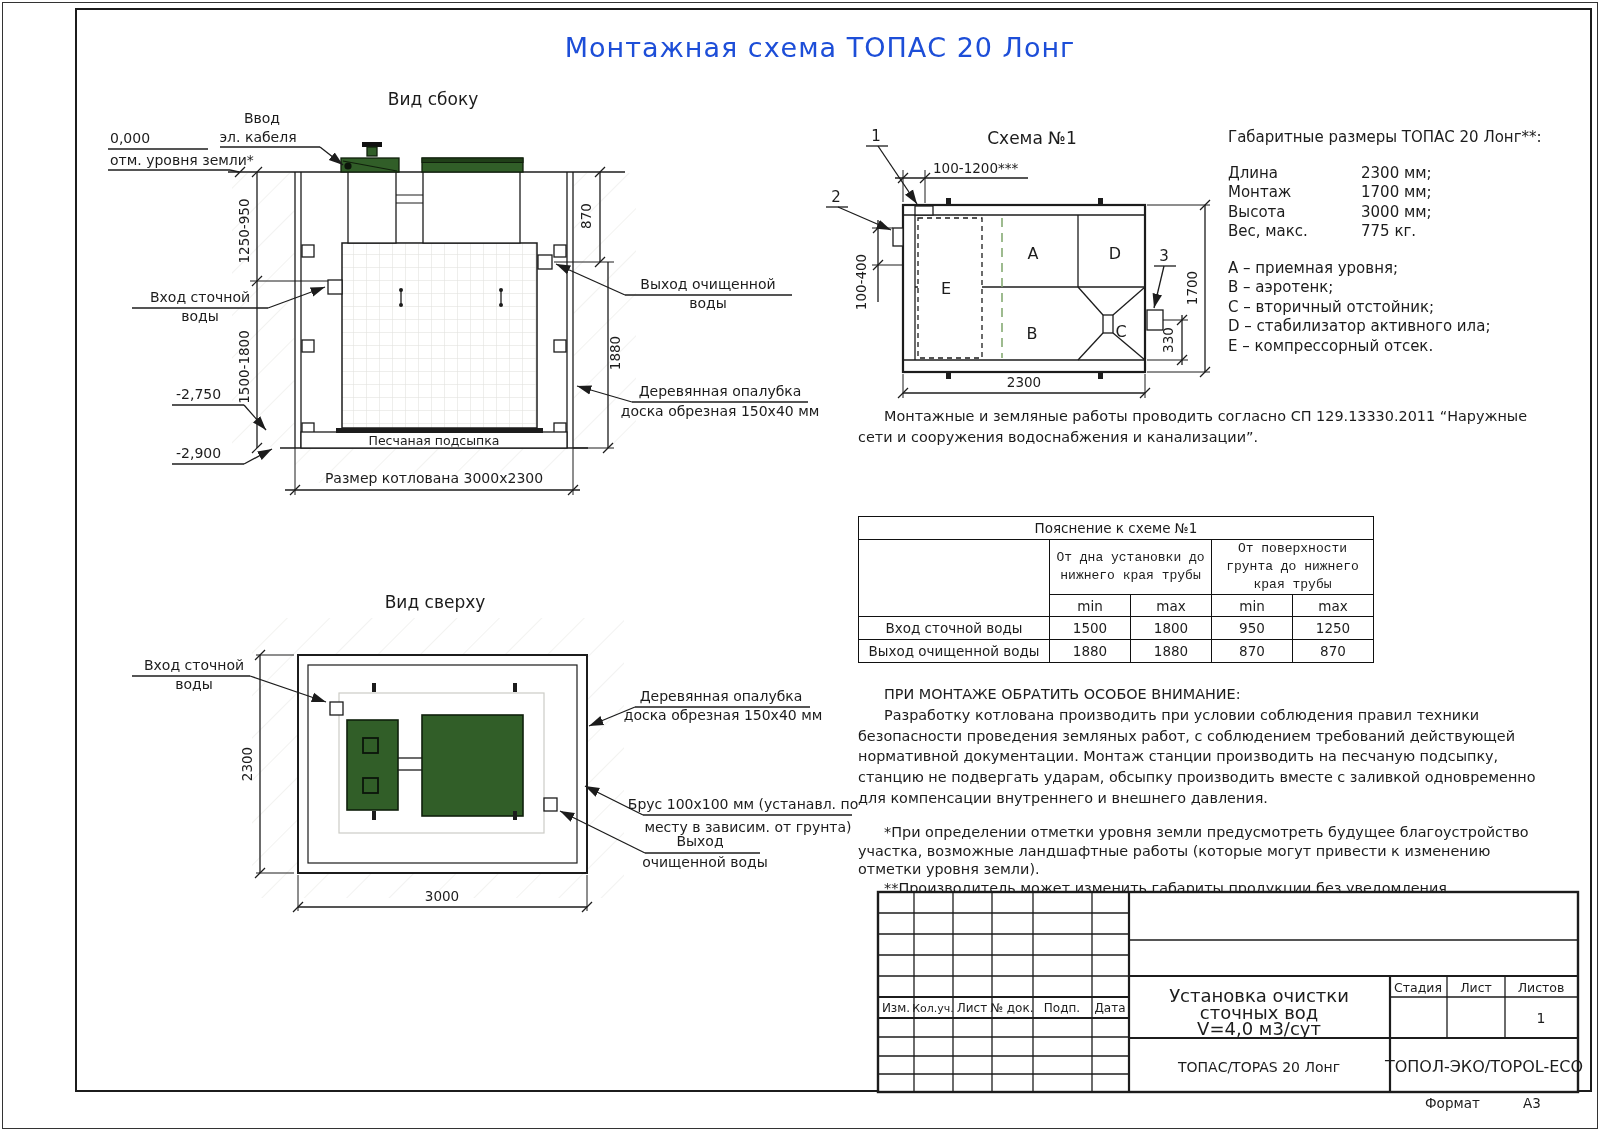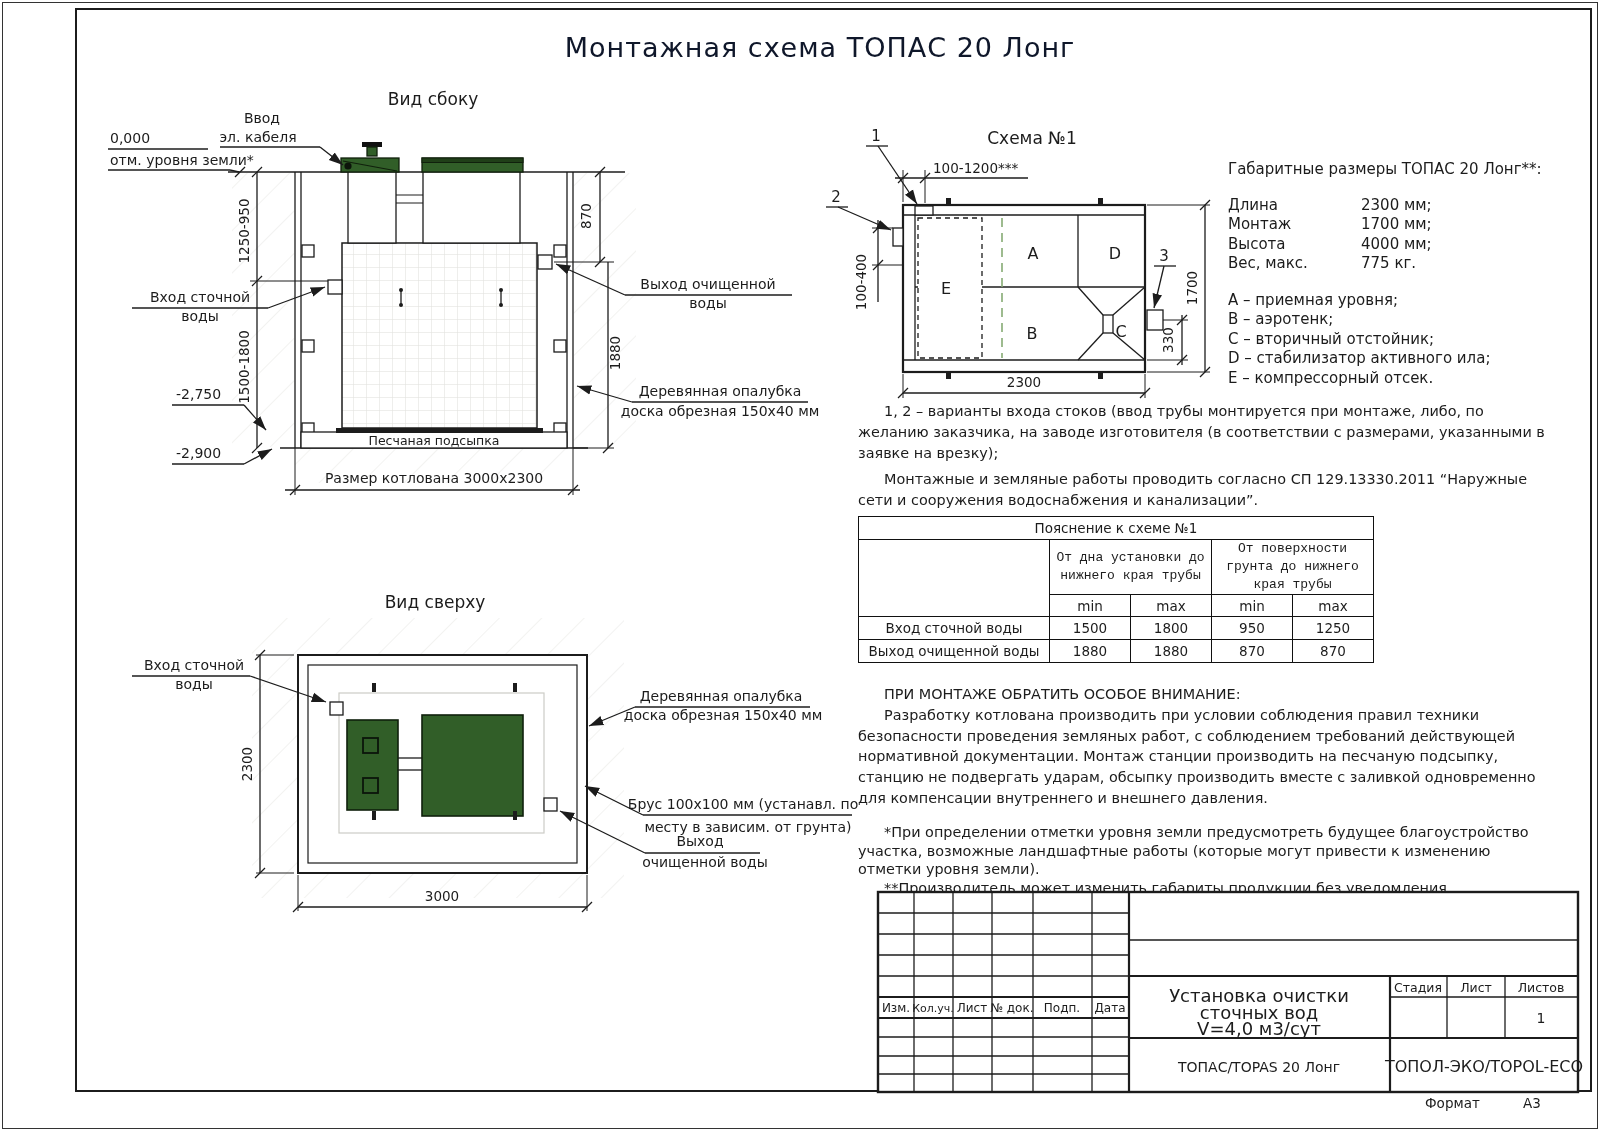--- a/index.html
+++ b/index.html
@@ -2,41 +2,41 @@
 <html><head>
 <meta charset="utf-8">
 <style>
   html,body{margin:0;padding:0;background:#fff;}
   body{width:1600px;height:1131px;position:relative;font-family:"DejaVu Sans",sans-serif;color:#1c1c1c;overflow:hidden;}
   .abs{position:absolute;}
   
   #sheet-border{position:absolute;left:2px;top:2px;right:2px;bottom:2px;border:1px solid #333;}
   #main-frame{position:absolute;left:75px;top:8px;width:1517px;height:1084px;border:2px solid #1c1c1c;box-sizing:border-box;}
   
-  #page-title{position:absolute;left:520px;top:32px;width:600px;text-align:center;font-size:27px;color:#0f172a;letter-spacing:1px;}
+  #page-title{position:absolute;left:520px;top:32px;width:600px;text-align:center;font-size:27px;color:#1d4ed8;letter-spacing:1px;}
   
   svg{position:absolute;overflow:visible;}
   .l{stroke:#1c1c1c;stroke-width:1.3;fill:none;}
   .lt{stroke:#1c1c1c;stroke-width:1;fill:none;}
   .l2{stroke:#1c1c1c;stroke-width:2.2;fill:none;}
   .tk{stroke:#1c1c1c;stroke-width:1.2;}
   text{fill:#1c1c1c;font-family:"DejaVu Sans",sans-serif;}
   .an{font-size:14px;}
   .dm{font-size:13.5px;}
   .vt{font-size:17px;}
   .sm{font-size:12.5px;}
   .cl{font-size:15px;}
   .comp{font-size:16px;}
   .green{fill:#315e28;stroke:#10200c;stroke-width:1.3;}
   .greensq{fill:#315e28;stroke:#10200c;stroke-width:1.6;}
   .wh{fill:#fff;stroke:#1c1c1c;stroke-width:1.3;}
   .dashE{fill:#fff;stroke:#1c1c1c;stroke-width:1.3;stroke-dasharray:5 4;}
   .gdash{stroke:#86ab74;stroke-width:1.6;stroke-dasharray:9 6;fill:none;}
   
-  #specs{left:1228px;top:128px;width:330px;font-size:15px;line-height:19.5px;margin-top:32px;}
+  #specs{left:1228px;top:128px;width:330px;font-size:15px;line-height:19.5px;}
   #specs .hd{margin-bottom:16px;}
   #specs .row span.lb{display:inline-block;width:133px;}
   #specs .legend{margin-top:17px;}
   #notes{left:858px;top:401px;width:697px;font-size:14.4px;line-height:21px;}
   #notes p{margin:0;text-indent:26px;}
   #notes p.gap{margin-top:5px;}
   table.spec-table{position:absolute;left:858px;top:516px;border-collapse:collapse;font-size:13.5px;}
   table.spec-table td{border:1.5px solid #111;text-align:center;padding:0 3px;margin-top:44px;}
   td.h22{height:22px;} td.h38{height:38px;font-size:13px;line-height:18px;font-family:Liberation Mono, monospace;} td.h21{height:21px;}
   td.w-name{width:184px;} td.w-num{width:74px;}
@@ -386,33 +386,32 @@
     <line class="tk" x1="78" y1="288" x2="88" y2="278"></line>
     <line class="tk" x1="320" y1="288" x2="330" y2="278"></line>
     <text class="dm" x="204" y="277" text-anchor="middle">2300</text>
   </g>
 </svg>
 
 <div id="specs" class="abs">
   <div class="hd">Габаритные размеры ТОПАС 20 Лонг**:</div>
   <div class="row"><span class="lb">Длина</span><span>2300 мм;</span></div>
   <div class="row"><span class="lb">Монтаж</span><span>1700 мм;</span></div>
-  <div class="row"><span class="lb">Высота</span><span>4000 мм;</span></div>
+  <div class="row"><span class="lb">Высота</span><span>3000 мм;</span></div>
   <div class="row"><span class="lb">Вес, макс.</span><span>775 кг.</span></div>
   <div class="legend">
     <div>A – приемная уровня;</div>
     <div>B – аэротенк;</div>
     <div>C – вторичный отстойник;</div>
     <div>D – стабилизатор активного ила;</div>
     <div>E – компрессорный отсек.</div>
   </div>
 </div>
 
 <div id="notes" class="abs">
-  <p>1, 2 – варианты входа  стоков (ввод трубы монтируется при монтаже, либо, по желанию заказчика, на заводе изготовителя (в соответствии с размерами, указанными в заявке на врезку);</p>
   <p class="gap">Монтажные и земляные работы проводить согласно СП 129.13330.2011 “Наружные сети и сооружения водоснабжения и канализации”.</p>
 </div>
 
 <table class="spec-table">
   <tbody>
       <tr>
         <td class="h22" colspan="5">Пояснение к схеме №1</td>
       </tr>
   <tr>
     <td class="h38 w-name" rowspan="2"></td>

